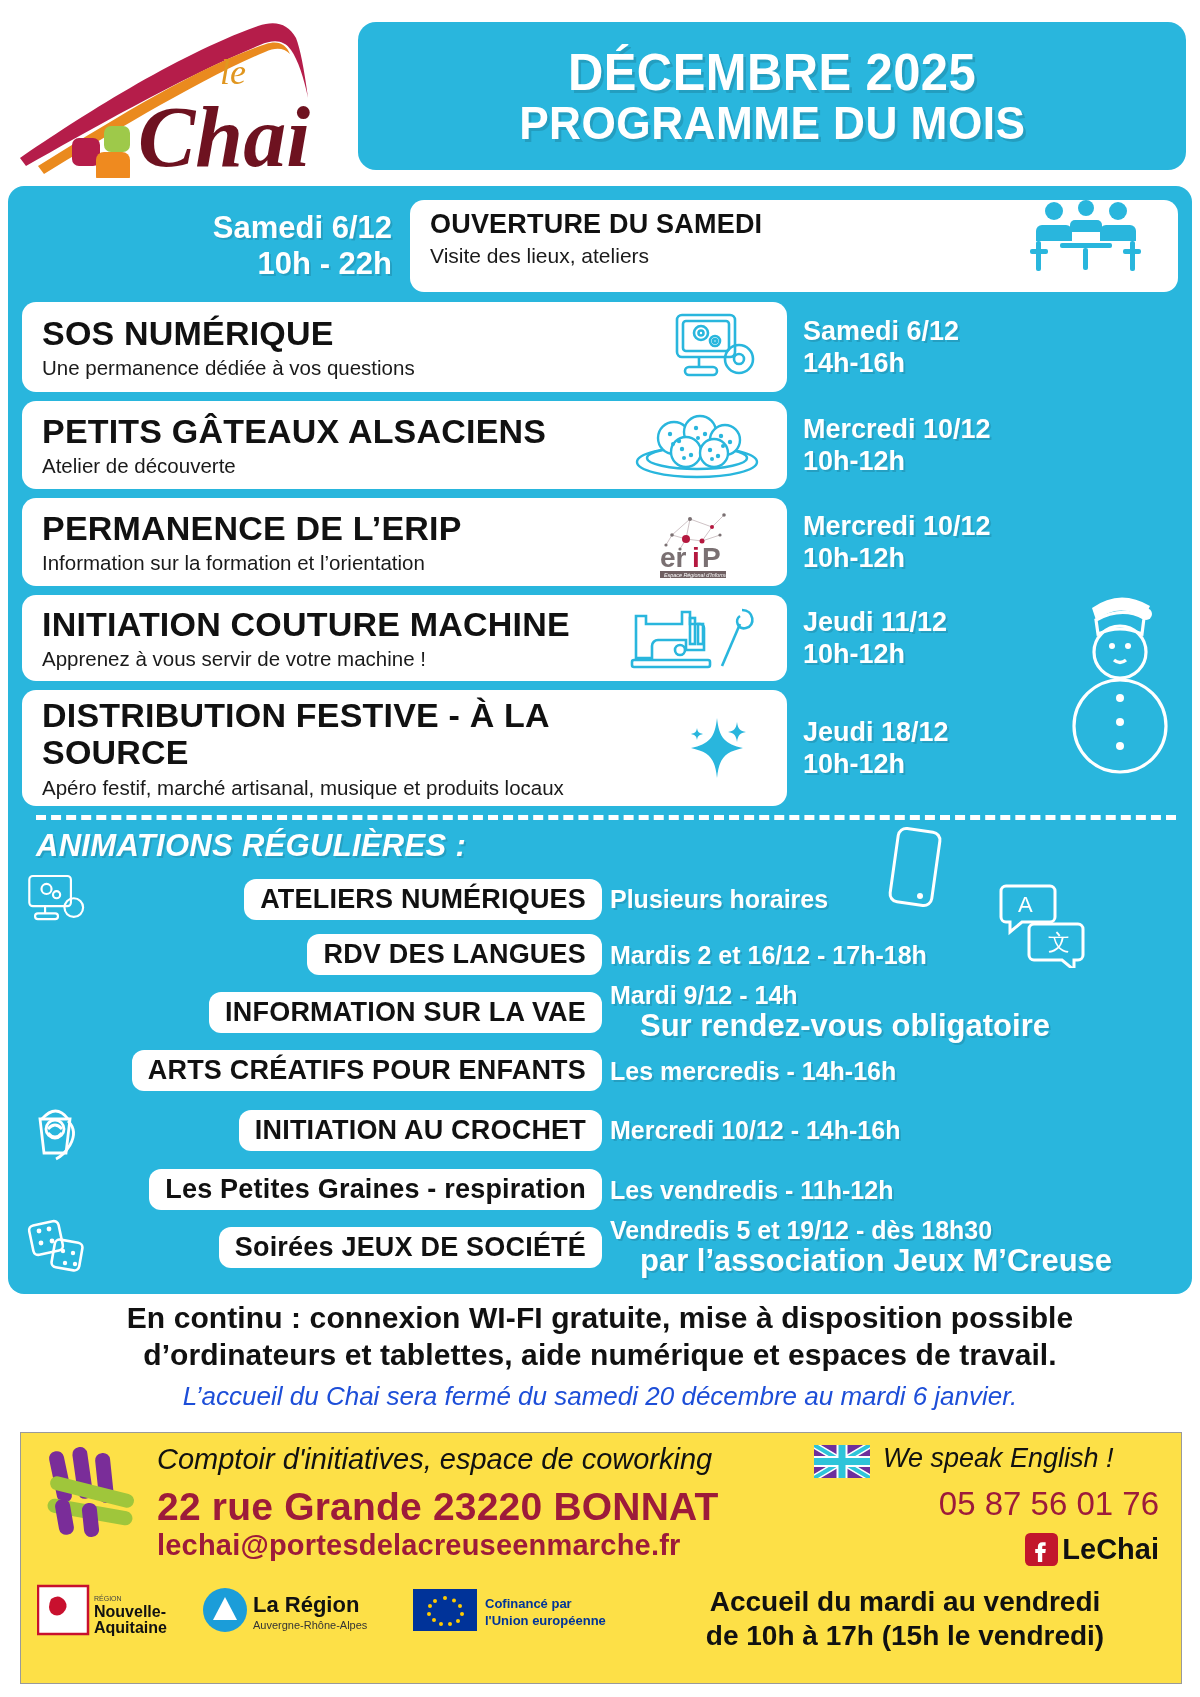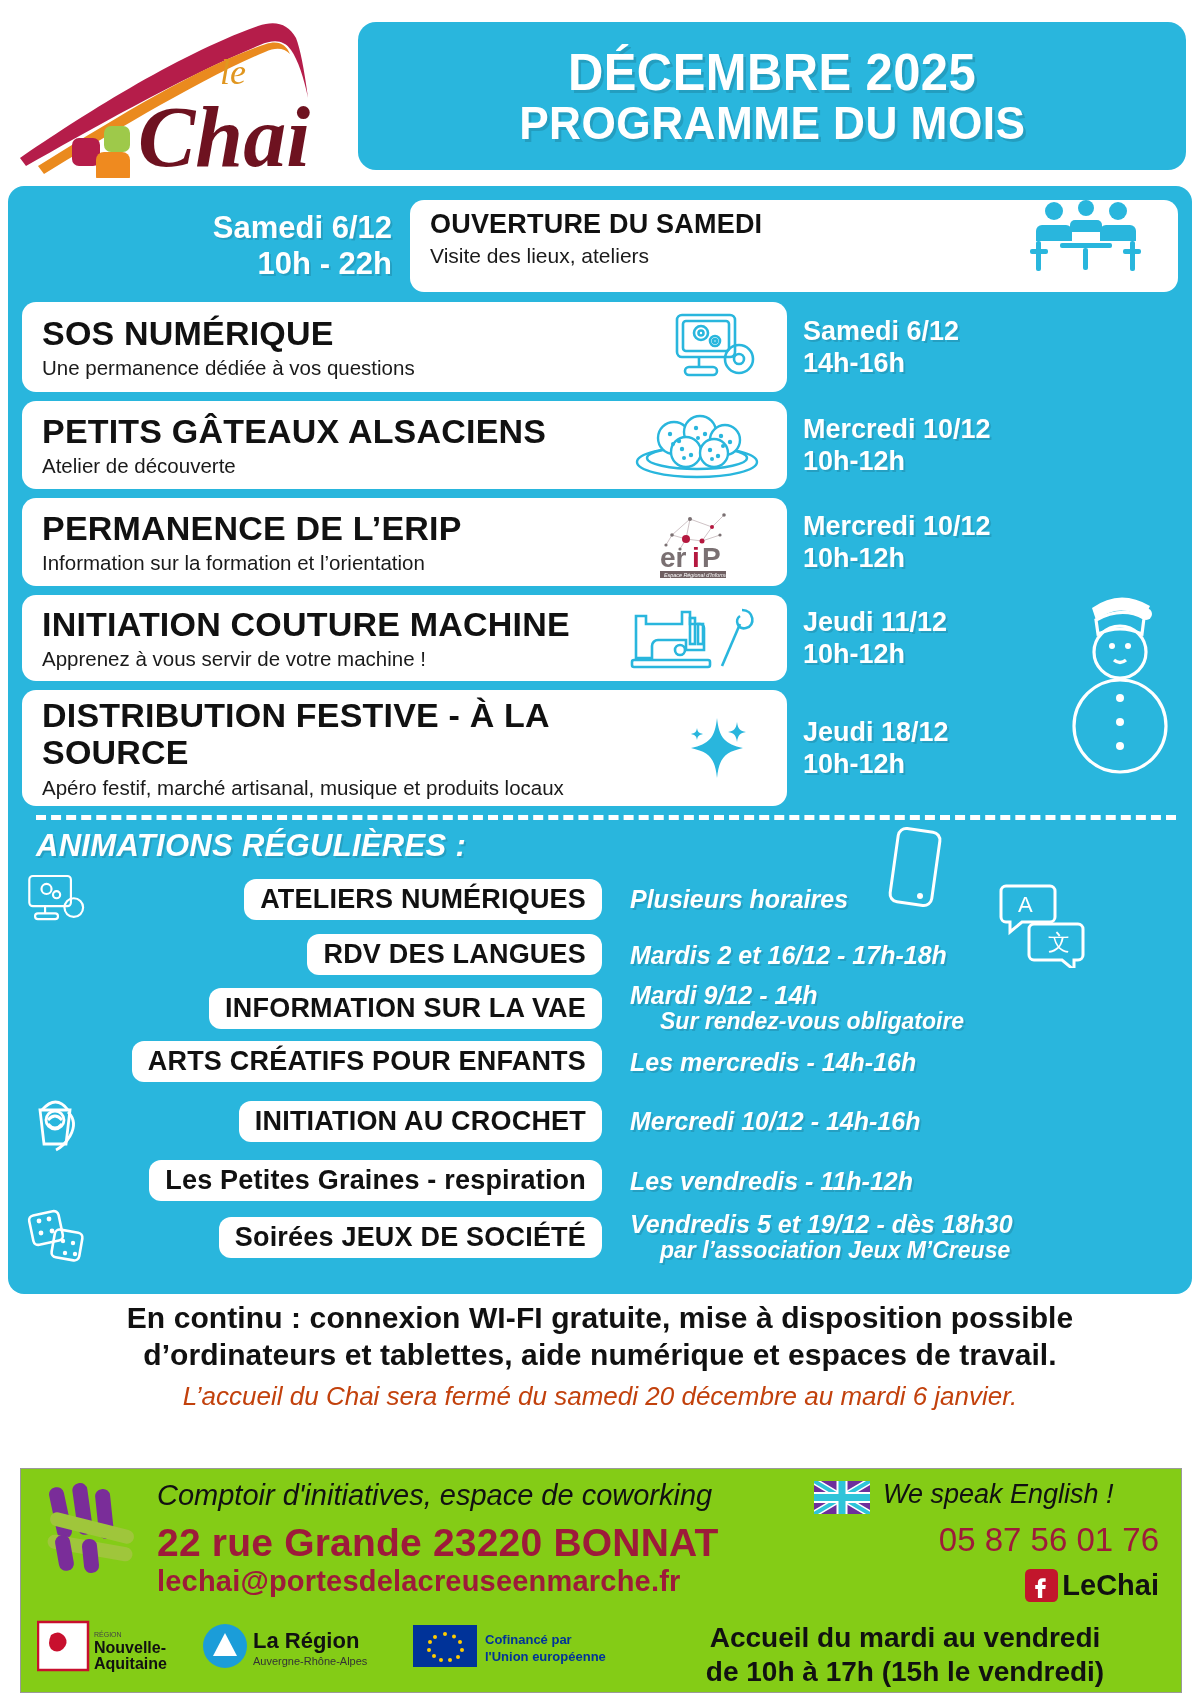--- a/index.html
+++ b/index.html
@@ -82,43 +82,42 @@
   .areg { display:flex; align-items:center; margin-bottom: 6px; position: relative; }
   .areg-left { width: 580px; display:flex; justify-content:flex-end; align-items:center; }
   .areg-ico { width: 72px; flex:none; display:flex; align-items:center; justify-content:center; }
   .pill {
     background:#fff; border-radius: 12px; padding: 5px 16px;
     font-size: 27px; font-weight: 700; color:#111; white-space: nowrap;
     letter-spacing: .2px;
   }
   .pill.mixed { font-size: 27px; }
   .areg-right {
-    padding-left: 28px; color:#fff; font-weight: 700; font-size: 25px; line-height:1.12;
+    padding-left: 8px; color:#fff; font-weight: 700; font-size: 25px; line-height:1.12;
     text-shadow: 2px 2px 0 rgba(0,0,0,0.12);
-    font-style: italic;
-  }
-  .areg-right .sec { display:block; font-size: 23px; padding-left: 30px; }
+  }
+  .areg-right .sec { display:block; font-size: 31px; padding-left: 30px; }
 
   
   .deco { position:absolute; pointer-events:none; }
 
   
   .note {
     position:absolute; left: 8px; top: 1300px; width: 1184px;
     text-align:center;
   }
   .note-main {
     font-size: 30px; font-weight: 700; color:#111; line-height: 1.22; letter-spacing: .1px;
   }
-  .note-ital { font-size: 26px; font-style: italic; color:#c2410c; margin-top: 8px; }
+  .note-ital { font-size: 26px; font-style: italic; color:#1d4ed8; margin-top: 8px; }
 
   
   .footer {
-    position:absolute; left: 20px; top: 1432px; width: 1162px; height: 225px;
-    border: 1px solid #9a9a9a; background:#84cc16;margin-top:36px;
+    position:absolute; left: 20px; top: 1432px; width: 1162px; height: 252px;
+    border: 1px solid #9a9a9a; background:#fde047;
   }
   .footer-inner { position:relative; width:100%; height:100%; }
 
   .fl-logo { position:absolute; left: 18px; top: 10px; width: 110px; height: 95px; }
   .f-title {
     position:absolute; left: 136px; top: 10px; font-size: 29px; font-style: italic; color:#111;
   }
   .f-addr {
     position:absolute; left: 136px; top: 52px; font-size: 39px; font-weight:700; color:#9d1b3a;
     letter-spacing:.2px;

